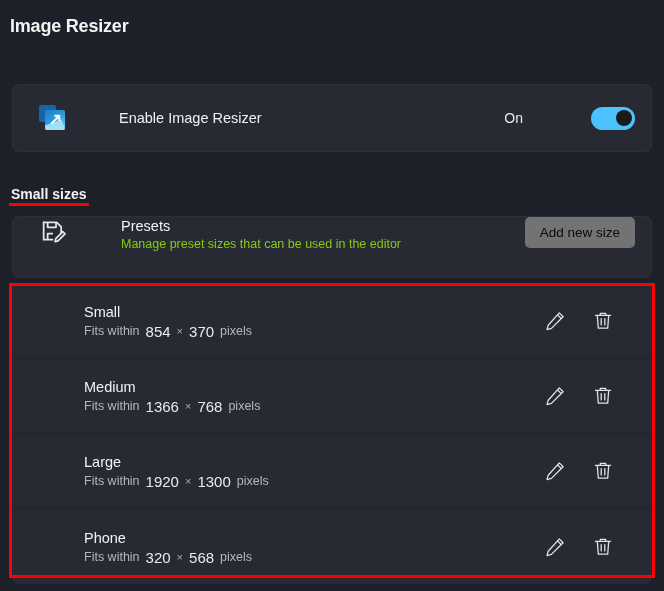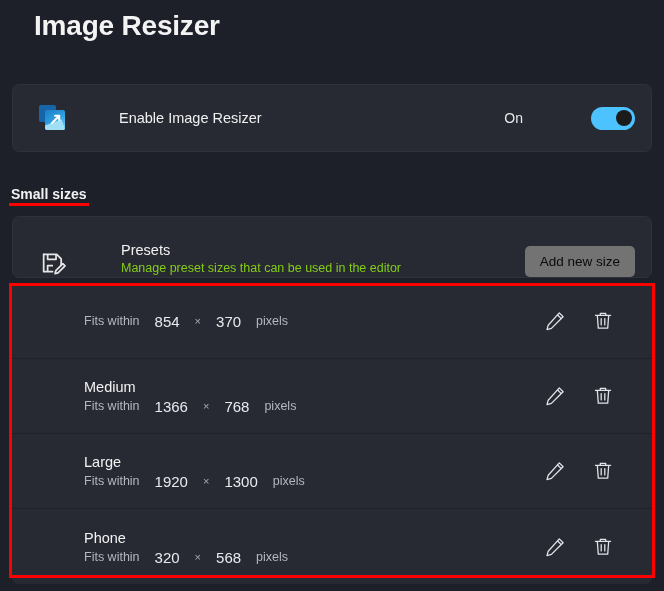--- a/index.html
+++ b/index.html
@@ -15,26 +15,25 @@
     font-family: "Liberation Sans", "DejaVu Sans", sans-serif;
     color: #ffffff;
     position: relative;
   }
 
   
   .page-title {
     position: absolute;
     left: 10px;
     top: 6px;
-    font-size: 28px;
+    font-size: 18px;
     font-weight: 600;
     letter-spacing: -0.2px;
     color: #f3f3f3;
     line-height: 40px;
-    margin-left: 24px;
   }
 
   
   .card {
     position: absolute;
     background: #272a33;
     border: 1px solid #2e313b;
     border-radius: 7px;
     gap: 40px;
   }
@@ -136,21 +135,21 @@
     background: #ff0000;
   }
 
   
   .presets-card {
     left: 12px;
     top: 216px;
     width: 640px;
     height: 62px;
     display: flex;
-    align-items: flex-end;
+    align-items: flex-start;
     padding: 0 16px;
   }
   .presets-icon {
     width: 28px;
     height: 28px;
     flex: 0 0 28px;
     margin-left: 10px;
     margin-right: 14px;
     color: #e6e6e6;
   }
@@ -206,21 +205,21 @@
     color: #f2f2f2;
     line-height: 20px;
     margin-bottom: 1px;
   }
   .preset-dims {
     font-size: 12.5px;
     color: #b4b7bf;
     line-height: 17px;
     display: flex;
     align-items: center;
-    gap: 15px;
+    gap: 6px;
   }
   .preset-dims .num {
     font-weight: 400;
     color: #e9eaee;
     font-size: 15px;
   }
   .preset-dims .xsym {
     color: #a9acb4;
     font-size: 11px;
   }
@@ -291,20 +290,21 @@
     <div class="presets-title">Presets</div>
     <div class="presets-sub">Manage preset sizes that can be used in the editor</div>
   </div>
   <button class="add-btn" style="background: #737373;">Add new size</button>
 </div>
 
 <div class="preset-list">
 
   <div class="preset-row">
     <div class="preset-info">
+      <div class="preset-name">Small</div>
       <div class="preset-dims">
         <span>Fits within</span>
         <span class="num">854</span>
         <span class="xsym">×</span>
         <span class="num">370</span>
         <span>pixels</span>
       </div>
     </div>
     <div class="row-actions">
       <button class="icon-btn">

